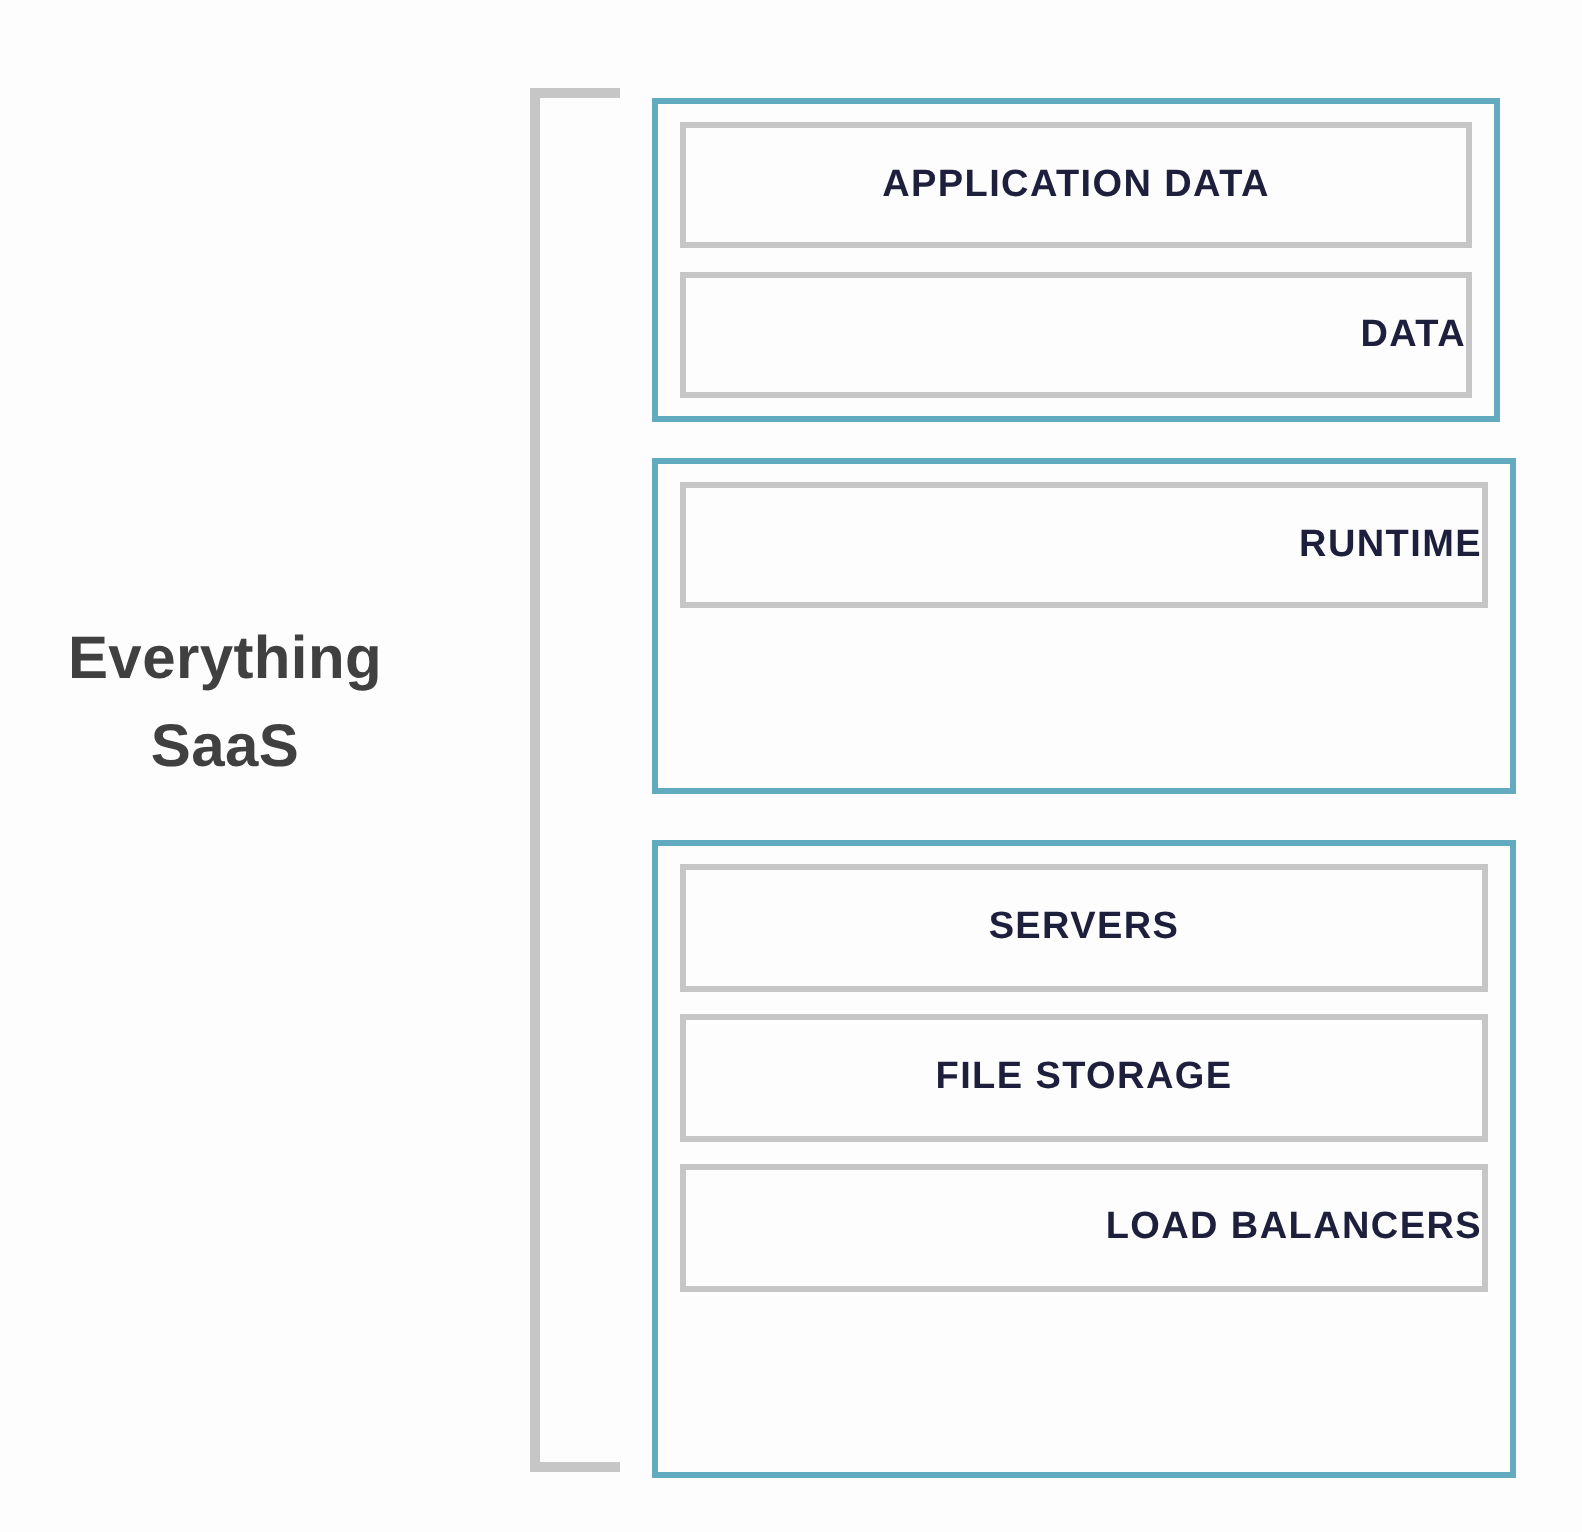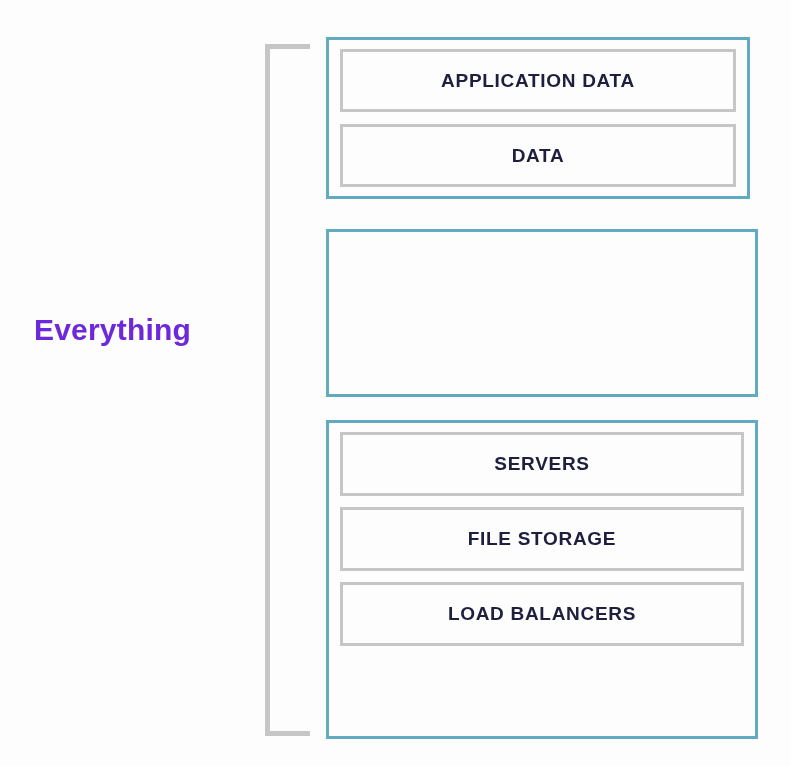--- a/index.html
+++ b/index.html
@@ -21,21 +21,21 @@
     height: 766px;
   }
 
   
   .caption {
     position: absolute;
     left: 0px;
     top: 308px;
     width: 225px;
     text-align: center;
-    color: #6d28d9;
+    color: #404040;
     font-size: 30px;
     font-weight: bold;
     line-height: 44px;
     letter-spacing: 0.2px;
   }
   .caption-line {
     display: block;
     white-space: nowrap;
   }
 
@@ -73,36 +73,37 @@
   }
 
   
   .group {
     position: absolute;
     box-sizing: border-box;
     border: 3px solid #62aac0;
     background: #fdfdfd;
     padding: 9px 11px;
   }
-  #group-0 { left: 326px; top: 37px;  width: 424px; height: 162px; }
+  #group-0 { left: 326px; top: 49px;  width: 424px; height: 162px; }
   #group-1 { left: 326px; top: 229px; width: 432px; height: 168px; }
   #group-2 { left: 326px; top: 420px; width: 432px; height: 319px; }
 
   .layer {
     box-sizing: border-box;
     border: 3px solid #c6c6c6;
     background: #fdfdfd;
     height: 63px;
     display: flex;
     align-items: center;
     justify-content: center;
     margin-bottom: 12px;
   }
   .layer:last-child {
     margin-bottom: 0;
+    justify-content: flex-end;
   }
   #group-2 .layer {
     height: 64px;
     margin-bottom: 11px;
   }
   .layer-label {
     color: #1d1f3d;
     font-size: 19px;
     font-weight: bold;
     letter-spacing: 0.7px;
@@ -110,38 +111,42 @@
     white-space: nowrap;
   }
 </style>
 </head>
 <body>
 
 <div id="diagram-root">
 
   <div class="caption">
     <span class="caption-line">Everything</span>
+    <span class="caption-line">SaaS</span>
   </div>
 
   <div class="bracket">
     <div class="bracket-arm-top"></div>
     <div class="bracket-stem"></div>
     <div class="bracket-arm-bottom"></div>
   </div>
 
   <div class="group" id="group-0">
     <div class="layer">
       <span class="layer-label">APPLICATION DATA</span>
     </div>
     <div class="layer">
       <span class="layer-label">DATA</span>
     </div>
   </div>
 
   <div class="group" id="group-1">
+    <div class="layer">
+      <span class="layer-label">RUNTIME</span>
+    </div>
   </div>
 
   <div class="group" id="group-2">
     <div class="layer">
       <span class="layer-label">SERVERS</span>
     </div>
     <div class="layer">
       <span class="layer-label">FILE STORAGE</span>
     </div>
     <div class="layer">

